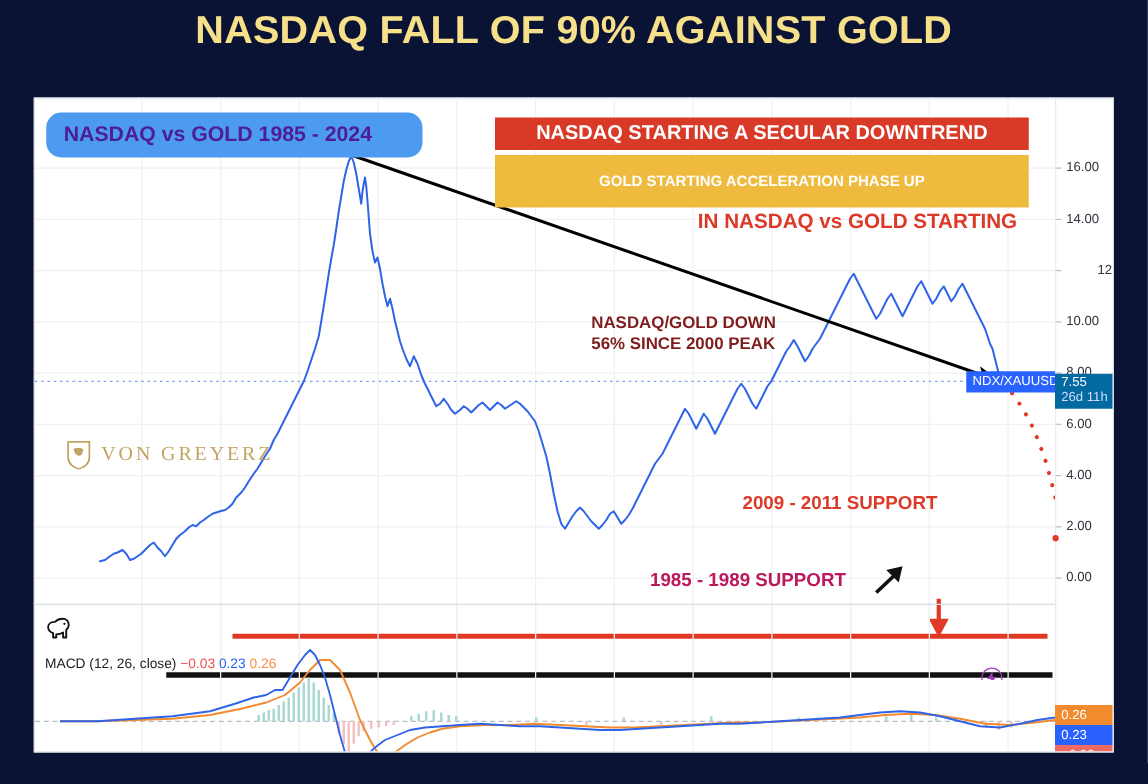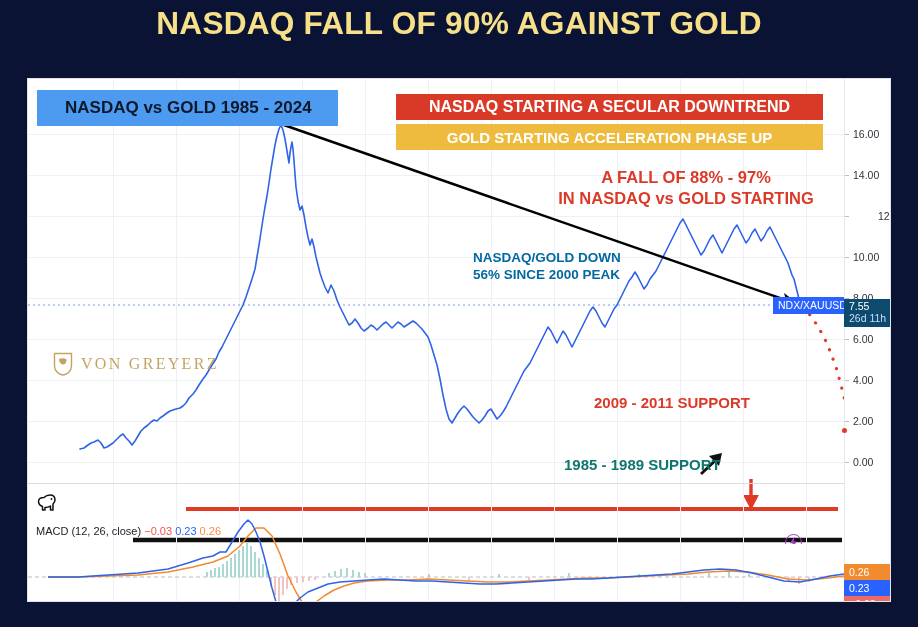--- a/index.html
+++ b/index.html
@@ -66,21 +66,21 @@
   .axis-tick-dash {
     position: absolute;
     left: 0px; width: 4px; height: 1px;
     background: #b9bec9;
   }
 
   
   #price-badge {
     position: absolute;
     left: 0px; width: 48px;
-    background: #0c4a6e;
+    background: #0369a1;
     color: #ffffff;
     font-size: 10.5px;
     line-height: 11.5px;
     padding: 2px 0 3px 5px;
     z-index: 6;
   }
   #price-badge .sub { color: #cfdcff; }
 
   
   #ticker-pill {
@@ -92,87 +92,87 @@
     white-space: nowrap;
     z-index: 6;
   }
 
   
   #legend-pill {
     position: absolute;
     left: 9px; top: 11px;
     width: 301px; height: 36px;
     background: #4d9bf0;
-    color: #0f172a;
+    color: #4c1d95;
     font-size: 17px;
     font-weight: 700;
     display: flex; align-items: center;
-    padding-left: 28px;
-    z-index: 5;
+    padding-left: 14px;
+    z-index: 5;
+    border-radius: 12px;
   }
   .banner {
     position: absolute;
     color: #ffffff;
     font-weight: 700;
     display: flex; align-items: center; justify-content: center;
     z-index: 5;
     white-space: nowrap;
   }
   #banner-red {
     left: 368px; top: 15px;
     width: 427px; height: 26px;
     background: #d93a28;
     font-size: 16px;
   }
   #banner-gold {
     left: 368px; top: 45px;
-    width: 427px; height: 26px;
+    width: 427px; height: 42px;
     background: #eebb3e;
-    font-size: 15px;
+    font-size: 12px;
   }
 
   
   #ann-fall {
     position: absolute;
     left: 493px; top: 88px;
     width: 330px;
     text-align: center;
     color: #dc3a28;
     font-size: 16.5px;
     font-weight: 800;
     line-height: 21px;
     z-index: 5;
   }
   #ann-down {
     position: absolute;
     left: 445px; top: 170px;
-    color: #0369a1;
+    color: #7f1d1d;
     font-size: 13.5px;
     font-weight: 800;
     line-height: 17px;
     z-index: 5;
   }
   #ann-support-2009 {
     position: absolute;
     left: 566px; top: 315px;
     color: #dc3a28;
     font-size: 15px;
     font-weight: 800;
     z-index: 5;
     white-space: nowrap;
   }
   #ann-support-1985 {
     position: absolute;
     left: 492px; top: 377px;
-    color: #0f766e;
+    color: #be185d;
     font-size: 15px;
     font-weight: 800;
     z-index: 5;
     white-space: nowrap;
-    margin-left: 44px;
   }
 
   
   #watermark {
     position: absolute;
     left: 25px; top: 273px;
     display: flex; align-items: center; gap: 8px;
     z-index: 4;
     opacity: 0.95;
   }
@@ -298,21 +298,20 @@
           <line x1="673" y1="395" x2="690" y2="379" stroke="#111111" stroke-width="3"></line>
           <polygon points="694,374 681,377 691,387" fill="#111111"></polygon>
         </g>
       </svg>
 
       <div id="legend-pill">NASDAQ vs GOLD  1985 - 2024</div>
       <div class="banner" id="banner-red">NASDAQ STARTING A SECULAR DOWNTREND</div>
       <div class="banner" id="banner-gold">GOLD STARTING ACCELERATION PHASE UP</div>
 
       <div id="ann-fall">
-        <div>A FALL OF 88% - 97%</div>
         <div>IN NASDAQ vs GOLD STARTING</div>
       </div>
 
       <div id="ann-down">
         <div>NASDAQ/GOLD DOWN</div>
         <div>56% SINCE 2000 PEAK</div>
       </div>
 
       <div id="ann-support-2009">2009 - 2011 SUPPORT</div>
       <div id="ann-support-1985">1985 - 1989 SUPPORT</div>

